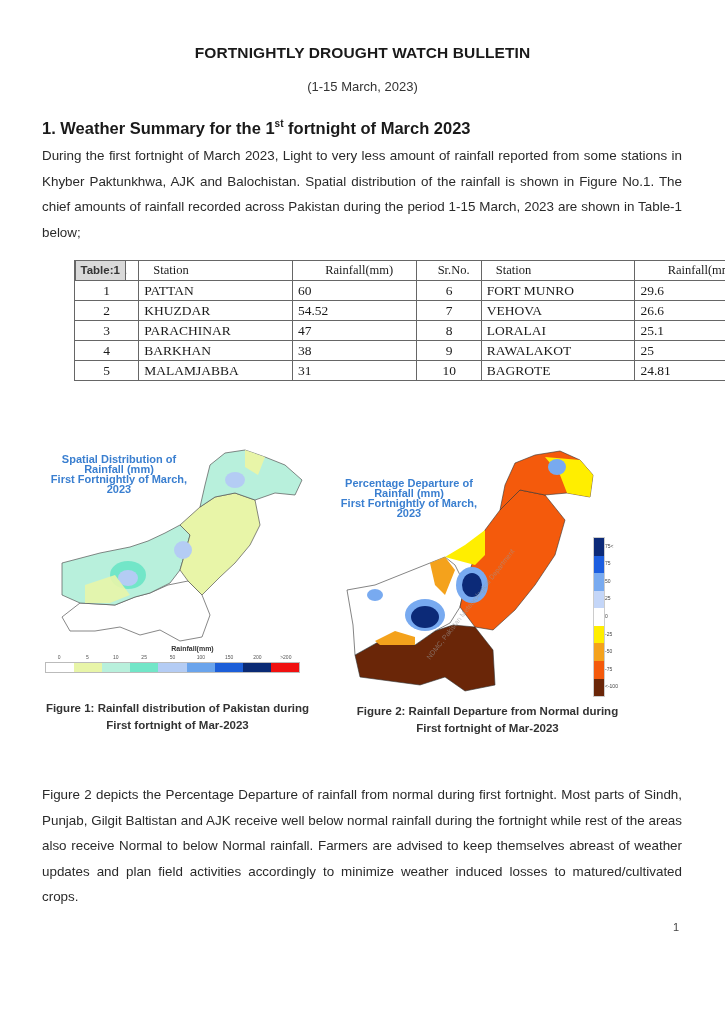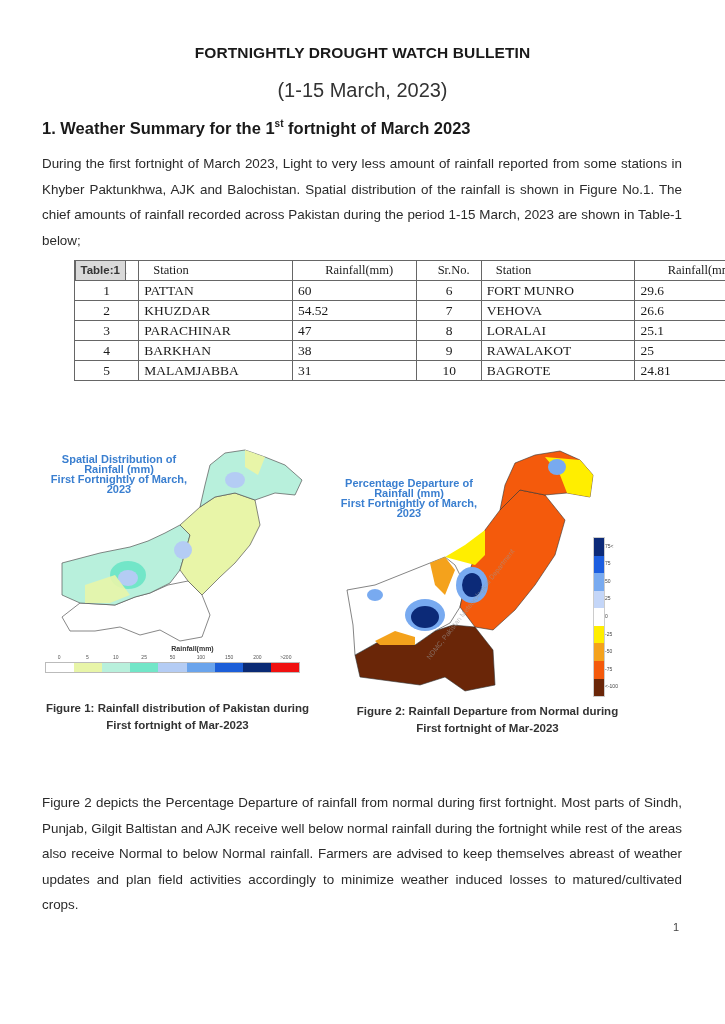--- a/index.html
+++ b/index.html
@@ -1,21 +1,21 @@
 <!DOCTYPE html>
 <html><head>
 <meta charset="utf-8">
 <style>
   html, body { margin: 0; padding: 0; background: #ffffff; }
   body { width: 725px; height: 1024px; position: relative; overflow: hidden; font-family: "Liberation Sans", sans-serif; color: #1a1a1a; }
   .title { position: absolute; top: 44px; left: 0; width: 725px; text-align: center; font-weight: bold; font-size: 15.5px; letter-spacing: 0.1px; }
-  .subtitle { position: absolute; top: 79px; left: 0; width: 725px; text-align: center; font-size: 20px; color: #333; }
+  .subtitle { position: absolute; top: 79px; left: 0; width: 725px; text-align: center; font-size: 13px; color: #333; }
   .heading { position: absolute; top: 118px; left: 42px; font-weight: bold; font-size: 16.5px; }
   .heading sup { font-size: 10px; }
-  .para { position: absolute; left: 42px; width: 640px; font-size: 13.4px; line-height: 25.5px; text-align: justify; color: #2a2a2a; margin-top: 8px; }
+  .para { position: absolute; left: 42px; width: 640px; font-size: 13.4px; line-height: 25.5px; text-align: justify; color: #2a2a2a; }
   .para1 { top: 143px; }
   .para2 { top: 782px; }
   .tbl-wrap { position: absolute; top: 260px; left: 74px; width: 577px; }
   table.rain { border-collapse: collapse; width: 686px; font-family: "Liberation Serif", serif; font-size: 13.5px; }
   table.rain td, table.rain th { border: 1px solid #666; padding: 0 5px; height: 19px; line-height: 19px; font-weight: normal; }
   table.rain th.caption { background: #d9d9d9; font-weight: bold; text-align: center; }
   table.rain tr.hdr td { font-size: 12.5px; padding-left: 14px; }
   table.rain td.sr { text-align: center; width: 42px; }
   table.rain td.st { width: 128px; }
   table.rain td.rf { width: 100px; }

